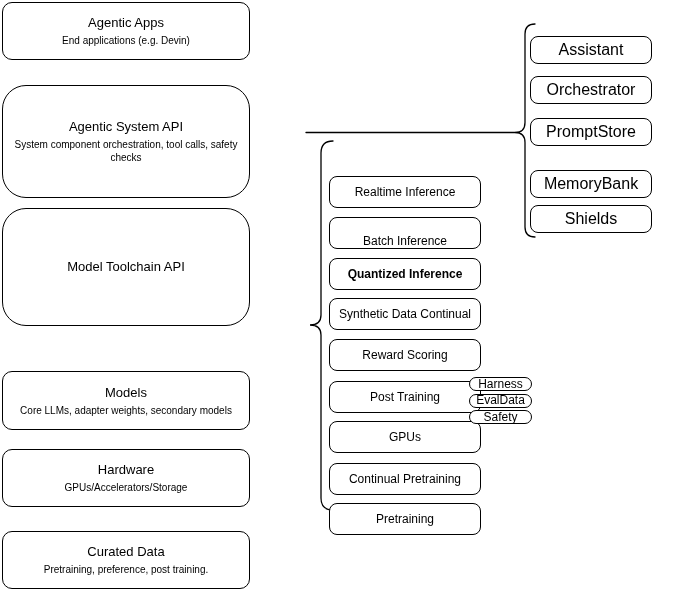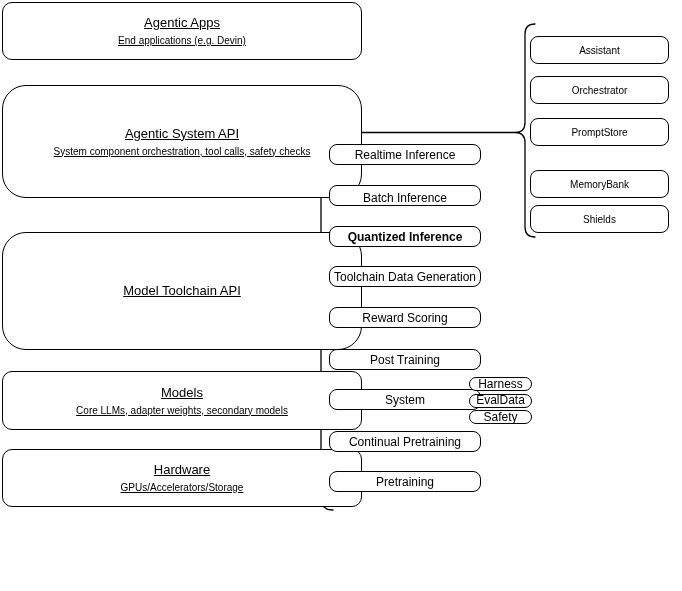--- a/index.html
+++ b/index.html
@@ -25,40 +25,40 @@
     background: #ffffff;
     display: flex;
     flex-direction: column;
     align-items: center;
     justify-content: center;
     text-align: center;
     z-index: 2;
   }
   .lbox {
     left: 2px;
-    width: 360px;
+    width: 248px;
     border-radius: 10px;
-    text-decoration: underline;
   }
   .lbox.big { border-radius: 24px; }
   .lbox .title { font-size: 13px; line-height: 16px; }
   .lbox .sub   { font-size: 10px; line-height: 13px; margin-top: 3px; }
   .mbox {
     left: 329px;
     width: 152px;
-    height: 21px;
+    height: 32px;
     border-radius: 8px;
     font-size: 12px;
+    margin-top: 32px;
   }
   .rbox {
     left: 530px;
-    width: 139px;
+    width: 122px;
     height: 28px;
     border-radius: 8px;
-    font-size: 10px;
+    font-size: 16px;
   }
   .pill {
     position: absolute;
     left: 469px;
     width: 63px;
     height: 14px;
     box-sizing: border-box;
     border: 1.2px solid #000000;
     border-radius: 8px;
     background: #ffffff;
@@ -83,55 +83,59 @@
   <div class="box lbox" style="top:2px; height:58px;">
     <div class="title">Agentic Apps</div>
     <div class="sub">End applications (e.g. Devin)</div>
   </div>
 
   <div class="box lbox big" style="top:85px; height:113px;">
     <div class="title">Agentic System API</div>
     <div class="sub">System component orchestration, tool calls, safety checks</div>
   </div>
 
-  <div class="box lbox big" style="top:232px; height:118px;">
+  <div class="box lbox big" style="top:208px; height:118px;">
     <div class="title">Model Toolchain API</div>
   </div>
 
   <div class="box lbox" style="top:371px; height:59px;">
     <div class="title">Models</div>
     <div class="sub">Core LLMs, adapter weights, secondary models</div>
   </div>
 
   <div class="box lbox" style="top:449px; height:58px;">
     <div class="title">Hardware</div>
     <div class="sub">GPUs/Accelerators/Storage</div>
   </div>
 
+  <div class="box lbox" style="top:531px; height:58px;">
+    <div class="title">Curated Data</div>
+    <div class="sub">Pretraining, preference, post training.</div>
+  </div>
 
   <div class="box mbox" style="top:144px;">
     <span>Realtime Inference</span>
   </div>
   <div class="box mbox" style="top:185px;justify-content:flex-end;">
     <span>Batch Inference</span>
   </div>
   <div class="box mbox" style="top:226px;font-weight:bold;">
     <span>Quantized Inference</span>
   </div>
   <div class="box mbox" style="top:266px;">
-    <span>Toolchain Data Generation</span>
+    <span>Synthetic Data Continual</span>
   </div>
   <div class="box mbox" style="top:307px;">
     <span>Reward Scoring</span>
   </div>
   <div class="box mbox" style="top:349px;">
     <span>Post Training</span>
   </div>
   <div class="box mbox" style="top:389px;">
-    <span>System</span>
+    <span>GPUs</span>
   </div>
   <div class="box mbox" style="top:431px;">
     <span>Continual Pretraining</span>
   </div>
   <div class="box mbox" style="top:471px;">
     <span>Pretraining</span>
   </div>
 
   <div class="pill" style="top:377px;">
     <span>Harness</span>

